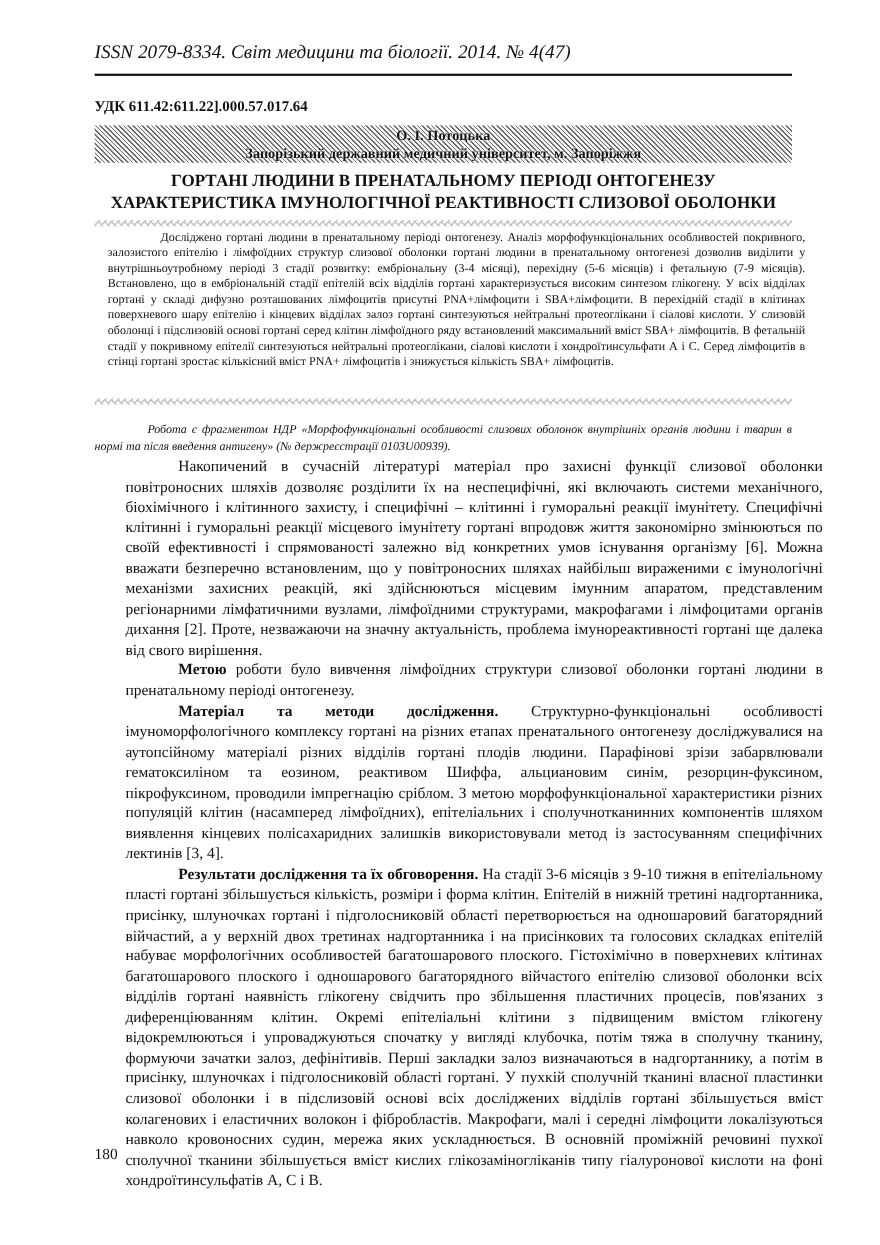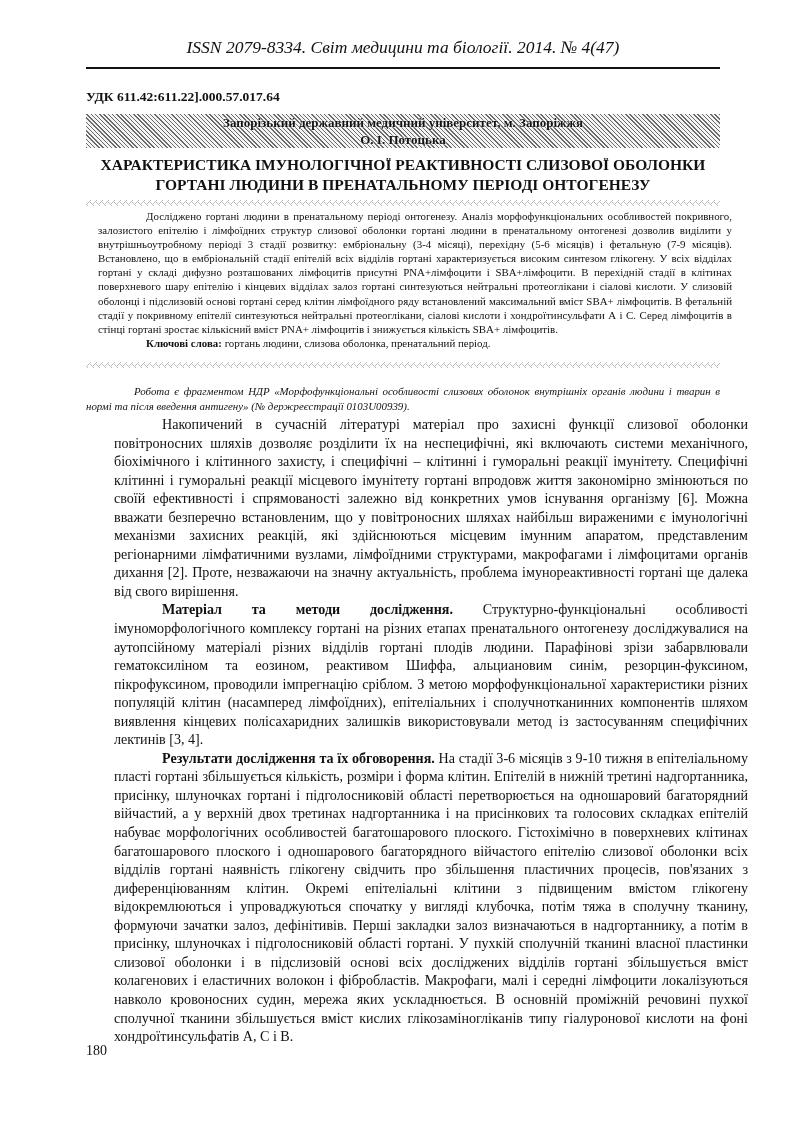--- a/index.html
+++ b/index.html
@@ -1,18 +1,18 @@
 <!DOCTYPE html>
 <html><head>
   <meta charset="utf-8">
   <style>
     html, body { margin: 0; padding: 0; background: #ffffff; }
     body { width: 800px; height: 1132px; position: relative; overflow: hidden; color: #111; font-family: "Liberation Serif", "DejaVu Serif", serif; }
     .page { position: absolute; left: 86px; top: 0; width: 634px; }
-    .running-head { position: absolute; top: 36px; left: 0; width: 634px; font-style: italic; font-size: 17.5px; line-height: 22px; text-align: center; }
+    .running-head { position: absolute; top: 36px; left: 0; width: 634px; font-style: italic; font-size: 17.5px; line-height: 22px; }
     .running-rule { position: absolute; top: 67px; left: 0; width: 634px; height: 0; border-top: 2px solid #111; }
     .udk { position: absolute; top: 89px; left: 0; font-weight: bold; font-size: 13.5px; text-align: center; }
     .author-band { position: absolute; top: 114px; left: 0; width: 634px; height: 34px;
       background: repeating-linear-gradient(45deg, #6a6a6a 0px, #6a6a6a 1px, #f4f4f4 1px, #f4f4f4 3px);
       text-align: center; font-weight: bold; font-size: 13px; line-height: 17px; }
     .author-band span { display: block; text-shadow: 0 0 2px #fff, 0 0 2px #fff; }
     .title { position: absolute; top: 155px; left: 0; width: 634px; text-align: center; font-weight: bold; font-size: 15.5px; line-height: 20px; }
     .wavy { position: absolute; left: 0; width: 634px; height: 6px;
       background:
         linear-gradient(135deg, transparent 35%, #bdbdbd 35%, #bdbdbd 50%, transparent 50%) 0 0 / 6px 6px repeat-x,
@@ -31,43 +31,43 @@
 <body>
 
 <div class="page">
 
   <div class="running-head">ISSN 2079-8334. Світ медицини та біології. 2014. № 4(47)</div>
   <div class="running-rule"></div>
 
   <div class="udk">УДК 611.42:611.22].000.57.017.64</div>
 
   <div class="author-band">
+    <span>О. І. Потоцька</span>
     <span>Запорізький державний медичний університет, м. Запоріжжя</span>
-    <span>О. І. Потоцька</span>
   </div>
 
   <div class="title">
+    <div>ГОРТАНІ ЛЮДИНИ В ПРЕНАТАЛЬНОМУ ПЕРІОДІ ОНТОГЕНЕЗУ</div>
     <div>ХАРАКТЕРИСТИКА ІМУНОЛОГІЧНОЇ РЕАКТИВНОСТІ СЛИЗОВОЇ ОБОЛОНКИ</div>
-    <div>ГОРТАНІ ЛЮДИНИ В ПРЕНАТАЛЬНОМУ ПЕРІОДІ ОНТОГЕНЕЗУ</div>
   </div>
 
   <div class="wavy" style="top:200px;"></div>
 
   <div class="abstract">
     <p>Досліджено гортані людини в пренатальному періоді онтогенезу. Аналіз морфофункціональних особливостей покривного, залозистого епітелію і лімфоїдних структур слизової оболонки гортані людини в пренатальному онтогенезі дозволив виділити у внутрішньоутробному періоді 3 стадії розвитку: ембріональну (3-4 місяці), перехідну (5-6 місяців) і фетальную (7-9 місяців). Встановлено, що в ембріональній стадії епітелій всіх відділів гортані характеризується високим синтезом глікогену. У всіх відділах гортані у складі дифузно розташованих лімфоцитів присутні PNA+лімфоцити і SBA+лімфоцити. В перехідній стадії в клітинах поверхневого шару епітелію і кінцевих відділах залоз гортані синтезуються нейтральні протеоглікани і сіалові кислоти. У слизовій оболонці і підслизовій основі гортані серед клітин лімфоїдного ряду встановлений максимальний вміст SBA+ лімфоцитів. В фетальній стадії у покривному епітелії синтезуються нейтральні протеоглікани, сіалові кислоти і хондроїтинсульфати А і С. Серед лімфоцитів в стінці гортані зростає кількісний вміст PNA+ лімфоцитів і знижується кількість SBA+ лімфоцитів.</p>
-    <p class="kw"><b>Ключові слова:</b><span> гортань людини, слизова оболонка, пренатальний період.</span></p>
   </div>
 
   <div class="wavy" style="top:362px;"></div>
 
   <div class="funding">
     <p>Робота є фрагментом НДР «Морфофункціональні особливості слизових оболонок внутрішніх органів людини і тварин в нормі та після введення антигену» (№ держреєстрації 0103U00939).</p>
   </div>
 
   <div class="body-text">
     <p>Накопичений в сучасній літературі матеріал про захисні функції слизової оболонки повітроносних шляхів дозволяє розділити їх на неспецифічні, які включають системи механічного, біохімічного і клітинного захисту, і специфічні – клітинні і гуморальні реакції імунітету. Специфічні клітинні і гуморальні реакції місцевого імунітету гортані впродовж життя закономірно змінюються по своїй ефективності і спрямованості залежно від конкретних умов існування організму [6]. Можна вважати безперечно встановленим, що у повітроносних шляхах найбільш вираженими є імунологічні механізми захисних реакцій, які здійснюються місцевим імунним апаратом, представленим регіонарними лімфатичними вузлами, лімфоїдними структурами, макрофагами і лімфоцитами органів дихання [2]. Проте, незважаючи на значну актуальність, проблема імунореактивності гортані ще далека від свого вирішення.</p>
+    <p><b>Метою</b><span> роботи було вивчення лімфоїдних структури слизової оболонки гортані людини в пренатальному періоді онтогенезу.</span></p>
     <p><b>Матеріал та методи дослідження.</b><span> Структурно-функціональні особливості імуноморфологічного комплексу гортані на різних етапах пренатального онтогенезу досліджувалися на аутопсійному матеріалі різних відділів гортані плодів людини. Парафінові зрізи забарвлювали гематоксиліном та еозином, реактивом Шиффа, альциановим синім, резорцин-фуксином, пікрофуксином, проводили імпрегнацію сріблом. З метою морфофункціональної характеристики різних популяцій клітин (насамперед лімфоїдних), епітеліальних і сполучнотканинних компонентів шляхом виявлення кінцевих полісахаридних залишків використовували метод із застосуванням специфічних лектинів [3, 4].</span></p>
     <p><b>Результати дослідження та їх обговорення.</b><span> На стадії 3-6 місяців з 9-10 тижня в епітеліальному пласті гортані збільшується кількість, розміри і форма клітин. Епітелій в нижній третині надгортанника, присінку, шлуночках гортані і підголосниковій області перетворюється на одношаровий багаторядний війчастий, а у верхній двох третинах надгортанника і на присінкових та голосових складках епітелій набуває морфологічних особливостей багатошарового плоского. Гістохімічно в поверхневих клітинах багатошарового плоского і одношарового багаторядного війчастого епітелію слизової оболонки всіх відділів гортані наявність глікогену свідчить про збільшення пластичних процесів, пов'язаних з диференціюванням клітин. Окремі епітеліальні клітини з підвищеним вмістом глікогену відокремлюються і упроваджуються спочатку у вигляді клубочка, потім тяжа в сполучну тканину, формуючи зачатки залоз, дефінітивів. Перші закладки залоз визначаються в надгортаннику, а потім в присінку, шлуночках і підголосниковій області гортані. У пухкій сполучній тканині власної пластинки слизової оболонки і в підслизовій основі всіх досліджених відділів гортані збільшується вміст колагенових і еластичних волокон і фібробластів. Макрофаги, малі і середні лімфоцити локалізуються навколо кровоносних судин, мережа яких ускладнюється. В основній проміжній речовині пухкої сполучної тканини збільшується вміст кислих глікозаміногліканів типу гіалуронової кислоти на фоні хондроїтинсульфатів А, С і В.</span></p>
   </div>
 
   <div class="page-num">180</div>
 
 </div>
 
 </body></html>

